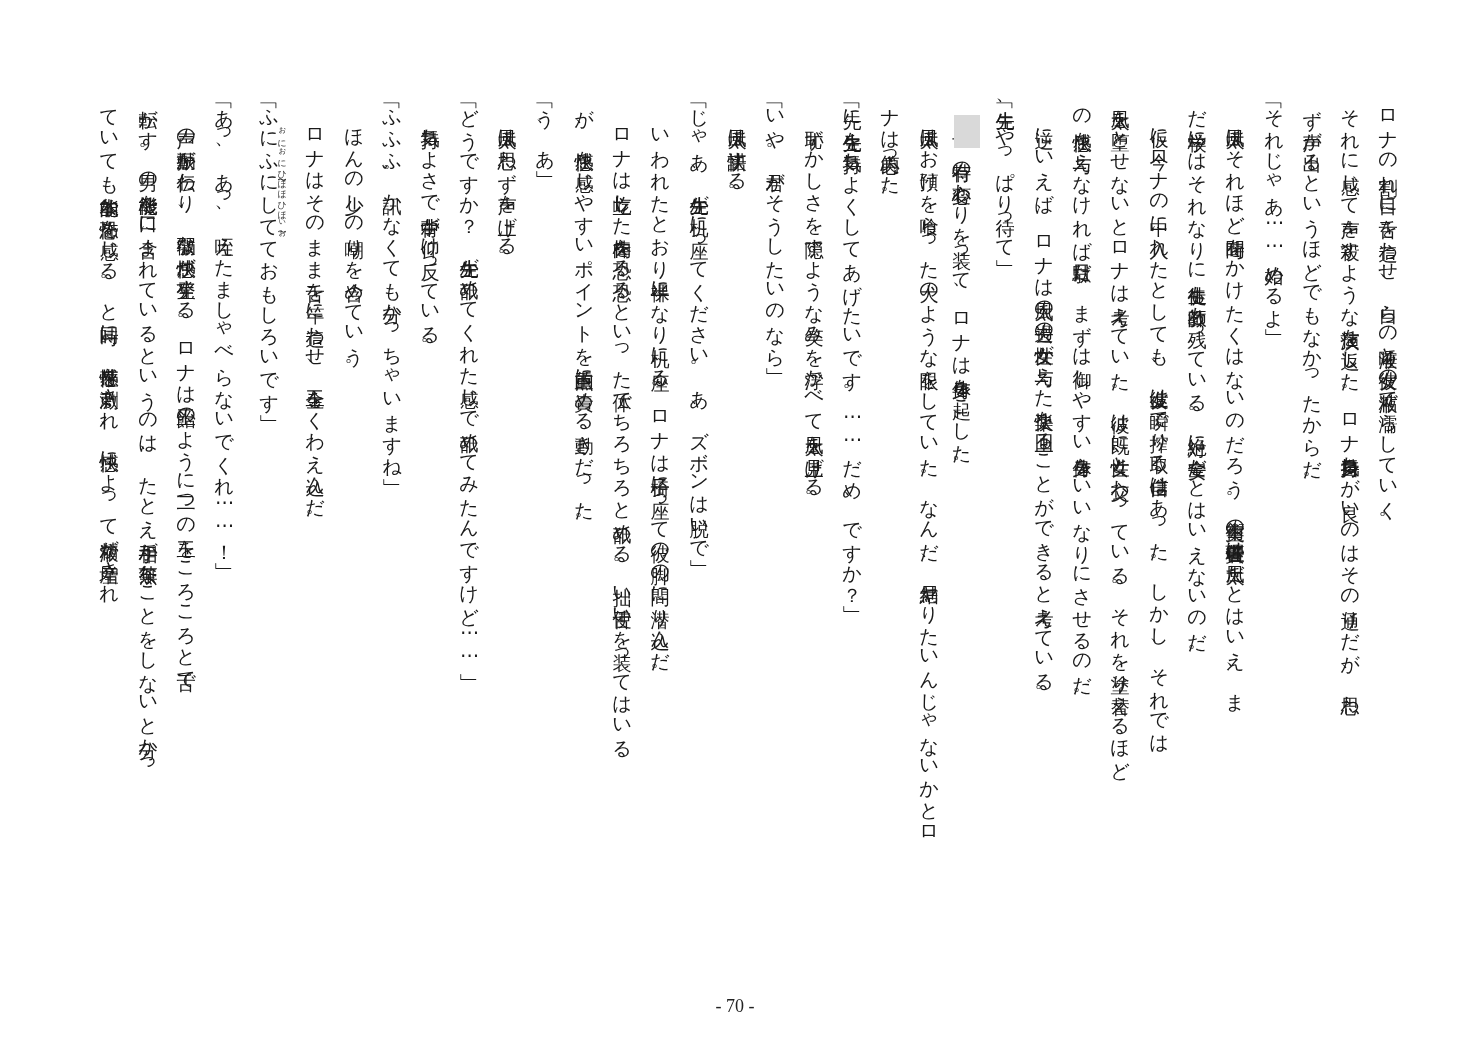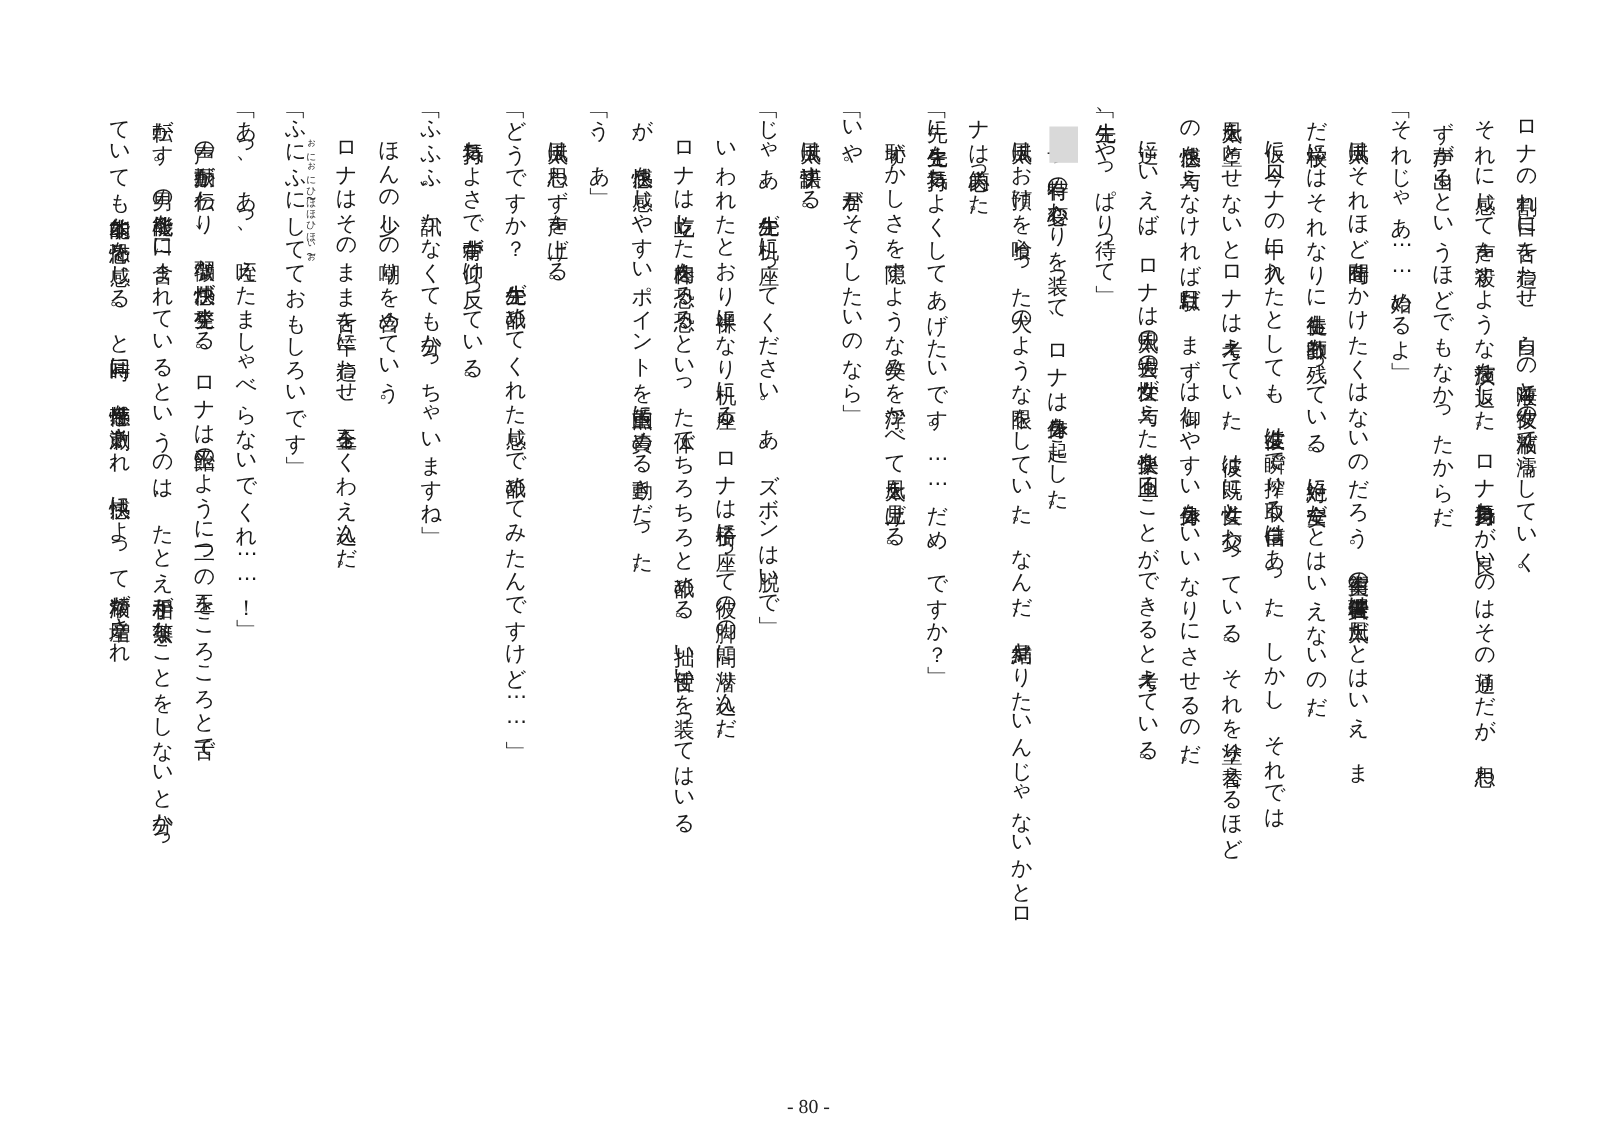--- a/index.html
+++ b/index.html
@@ -50,14 +50,14 @@
   <div class="col" style="left:379px">「ふふふ。訊かなくても分かっちゃいますね」</div>
   <div class="col" style="left:341px">　ほんの少しの嘲りを含めていう。</div>
   <div class="col" style="left:302px">　ロナはそのまま舌を竿に這わせ、金玉をくわえ込んだ。</div>
   <div class="col" style="left:256px">「ふにふにしてておもしろいです」</div>
   <div class="ruby-col" style="left:276px; top:122px; line-height:12px;">ぉにぉにひ〜〜ほほひほぃ〜ぉ</div>
   <div class="col" style="left:211px">「あっ、あっ、咥えたましゃべらないでくれ……！」</div>
   <div class="col" style="left:173px">　声の振動が伝わり、微弱な快感が発生する。ロナは飴玉のように二つの玉をころころと舌で</div>
   <div class="col" style="left:135px">転がす。男の機能を口に含まれているというのは、たとえ相手が無茶なことをしないと分かっ</div>
   <div class="col" style="left:96px">ていても本能的な恐怖を感じる。と同時に、性感帯を刺激され、快感によって精液が増産され</div>
 
-  <div class="footer">- 80 -</div>
+  <div class="footer">- 70 -</div>
 </div>
 
 </body></html>

